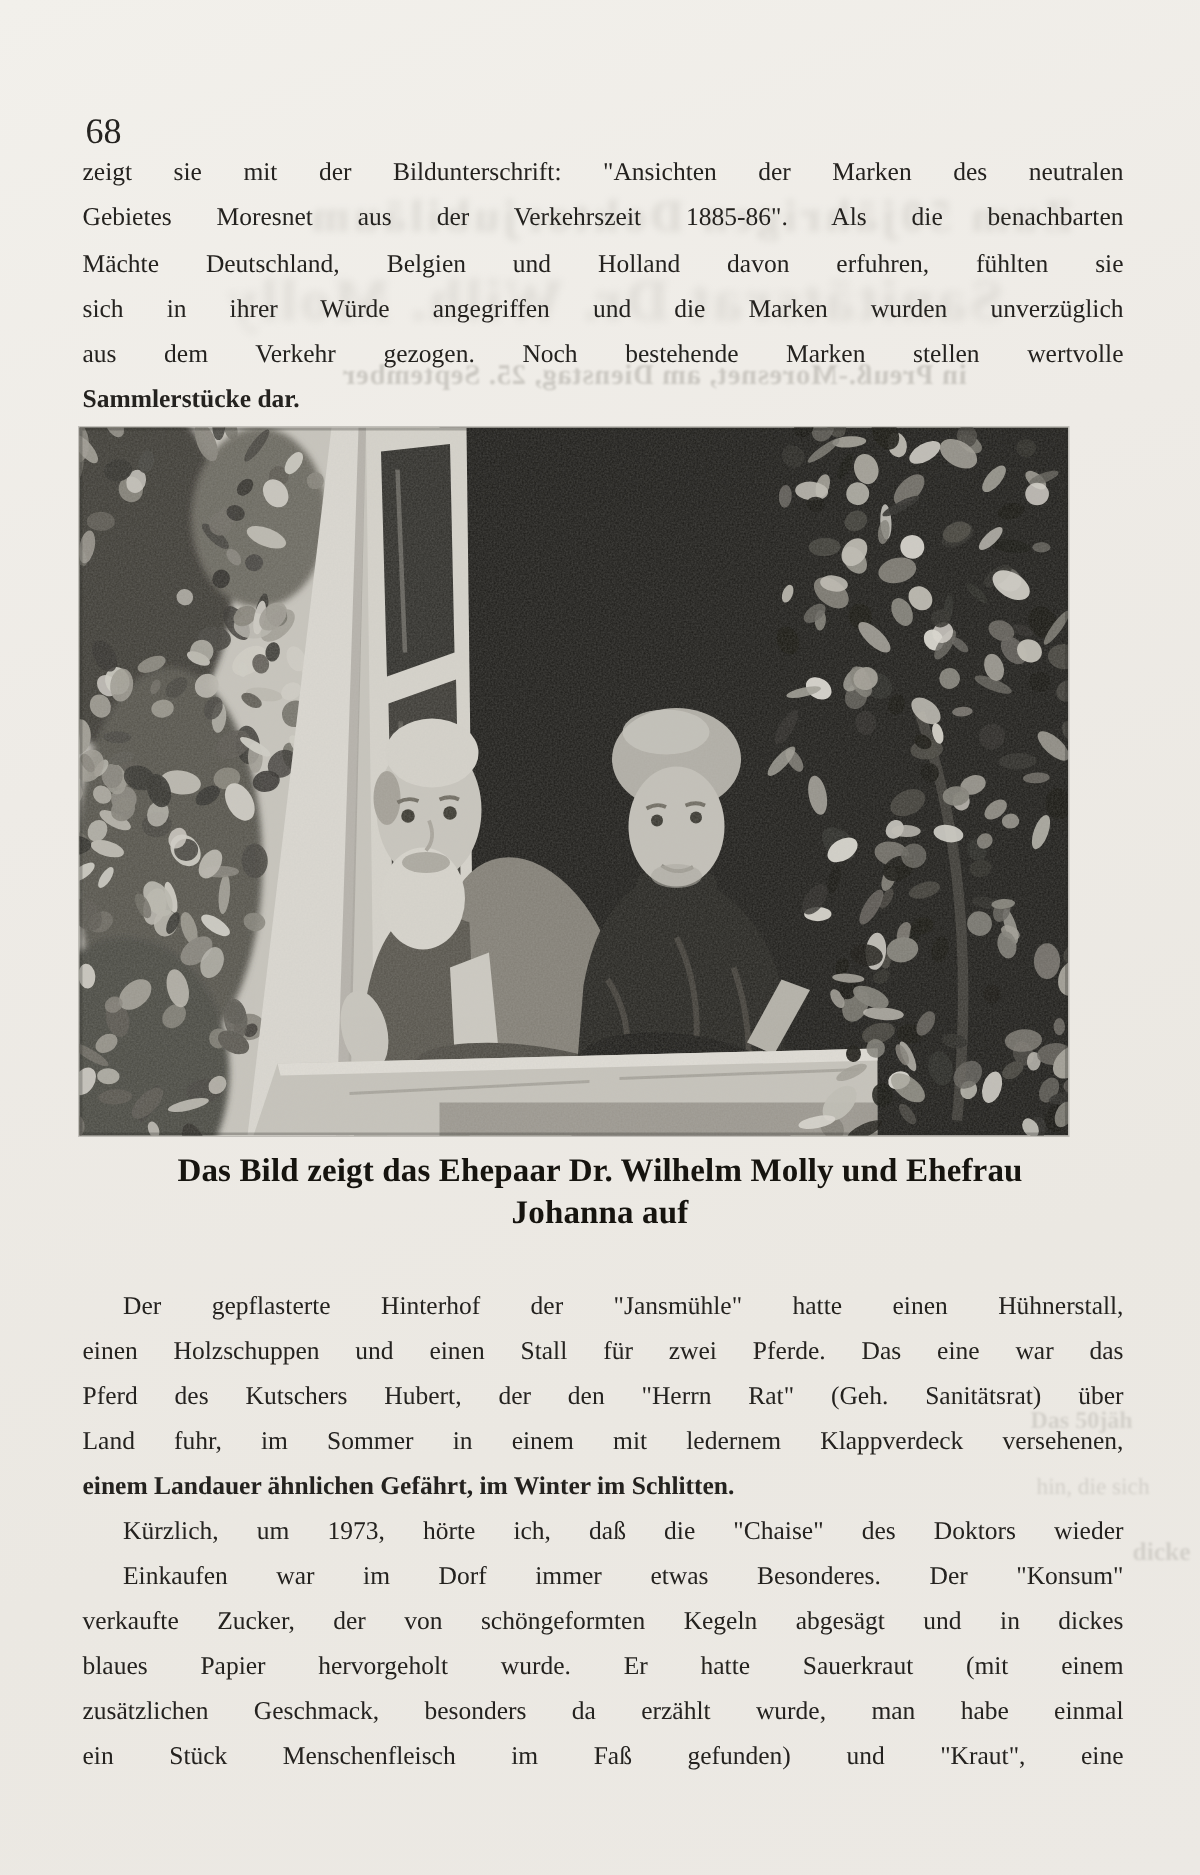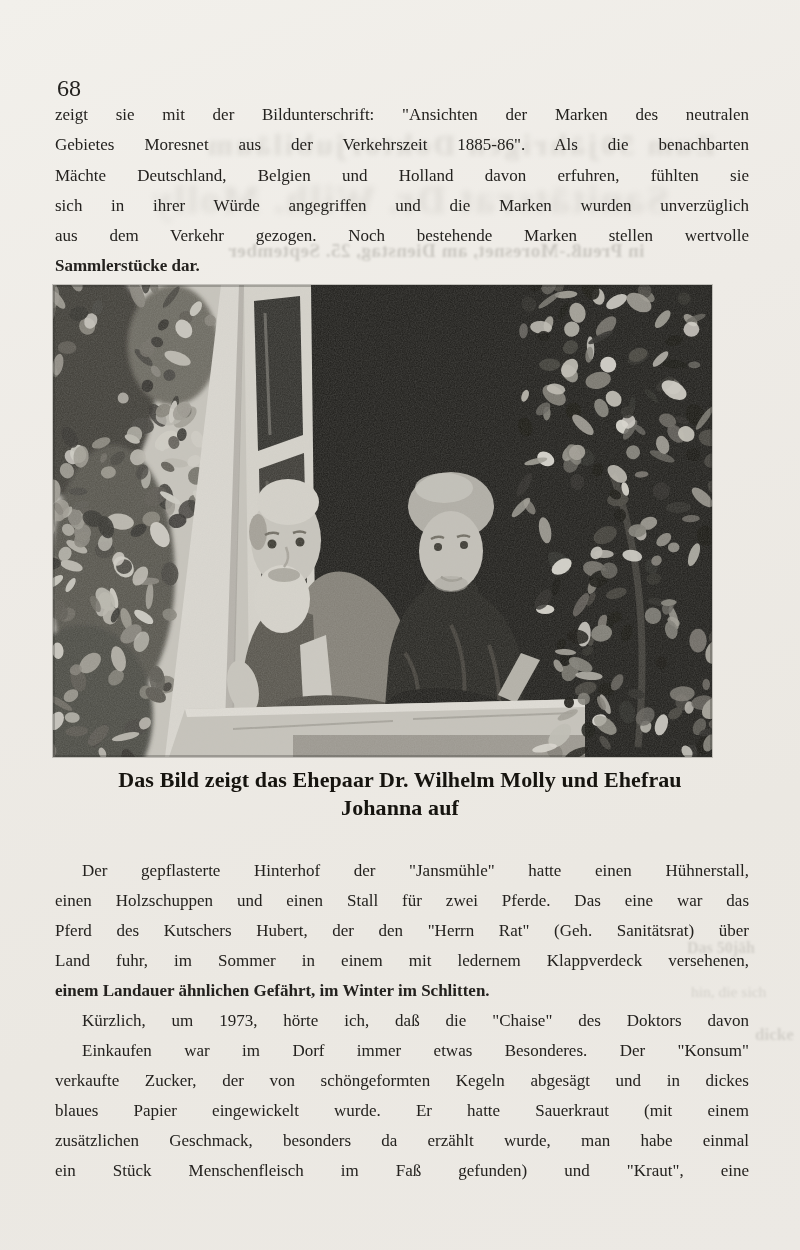--- a/index.html
+++ b/index.html
@@ -491,22 +491,22 @@
     <div>Das Bild zeigt das Ehepaar Dr. Wilhelm Molly und Ehefrau Johanna auf</div>
   </div>
 
   <div class="textcol col2">
     <div class="ln j ind">Der gepflasterte Hinterhof der "Jansmühle" hatte einen Hühnerstall,</div>
     <div class="ln j">einen Holzschuppen und einen Stall für zwei Pferde. Das eine war das</div>
     <div class="ln j">Pferd des Kutschers Hubert, der den "Herrn Rat" (Geh. Sanitätsrat) über</div>
     <div class="ln j">Land fuhr, im Sommer in einem mit ledernem Klappverdeck versehenen,</div>
     <div class="ln last">einem Landauer ähnlichen Gefährt, im Winter im Schlitten.</div>
 
-    <div class="ln j ind">Kürzlich, um 1973, hörte ich, daß die "Chaise" des Doktors davon</div>
+    <div class="ln j ind">Kürzlich, um 1973, hörte ich, daß die "Chaise" des Doktors wieder</div>
 
     <div class="ln j ind">Einkaufen war im Dorf immer etwas Besonderes. Der "Konsum"</div>
     <div class="ln j">verkaufte Zucker, der von schöngeformten Kegeln abgesägt und in dickes</div>
-    <div class="ln j">blaues Papier eingewickelt wurde. Er hatte Sauerkraut (mit einem</div>
+    <div class="ln j">blaues Papier hervorgeholt wurde. Er hatte Sauerkraut (mit einem</div>
     <div class="ln j">zusätzlichen Geschmack, besonders da erzählt wurde, man habe einmal</div>
     <div class="ln j">ein Stück Menschenfleisch im Faß gefunden) und "Kraut", eine</div>
   </div>
 
 </div>
 
 </body></html>

